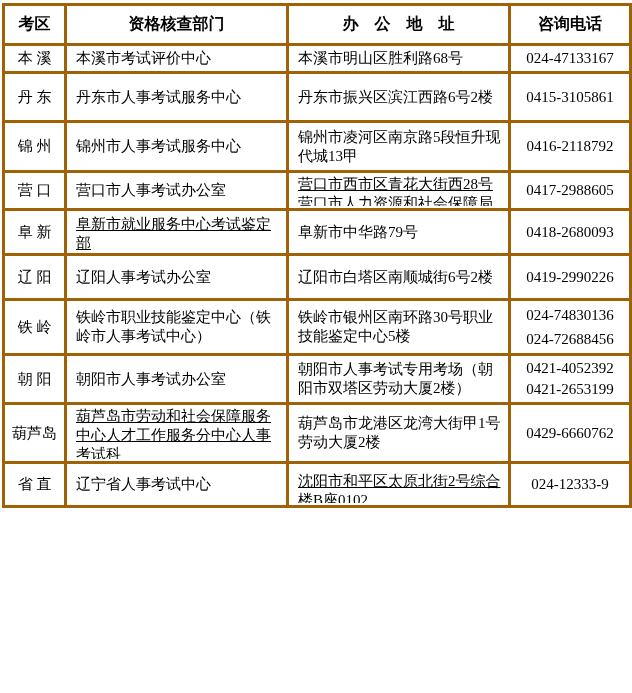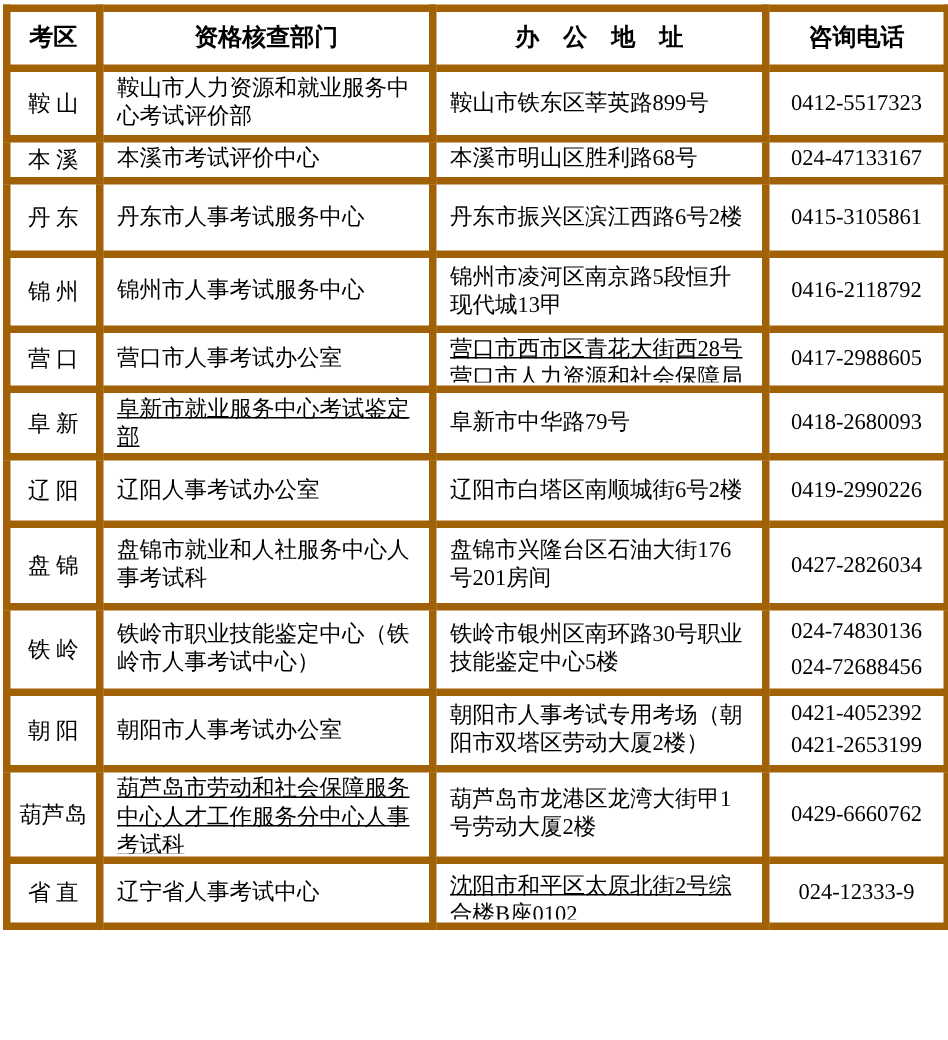--- a/index.html
+++ b/index.html
@@ -20,21 +20,21 @@
     width: 627px;
     border-collapse: collapse;
     table-layout: fixed;
     border: 2px solid #000000;
   }
   col.c-region { width: 62px; }
   col.c-dept   { width: 222px; }
   col.c-addr   { width: 222px; }
   col.c-phone  { width: 121px; }
   th, td {
-    border: 5px solid #a16207;
+    border: 3px solid #a16207;
     font-size: 15px;
     vertical-align: middle;
     overflow: hidden;
   }
   th {
     font-size: 16px;
     font-weight: bold;
     text-align: center;
     padding: 2px;
   }
@@ -71,32 +71,20 @@
     </colgroup>
     <thead>
       <tr style="height:40px;">
         <th>考区</th>
         <th>资格核查部门</th>
         <th>办　公　地　址</th>
         <th>咨询电话</th>
       </tr>
     </thead>
     <tbody>
-      <tr style="height:44px;">
-        <td class="region">鞍 山</td>
-        <td class="dept">
-            <div class="wrap">鞍山市人力资源和就业服务中心考试评价部</div>
-          </td>
-        <td class="addr">
-            <div class="wrap">鞍山市铁东区莘英路899号</div>
-          </td>
-        <td class="phone">
-            <div>0412-5517323</div>
-          </td>
-      </tr>
       <tr style="height:28px;">
         <td class="region">本 溪</td>
         <td class="dept">
             <div class="wrap">本溪市考试评价中心</div>
           </td>
         <td class="addr">
             <div class="wrap">本溪市明山区胜利路68号</div>
           </td>
         <td class="phone">
             <div>024-47133167</div>
@@ -153,32 +141,20 @@
       <tr style="height:45px;">
         <td class="region">辽 阳</td>
         <td class="dept">
             <div class="wrap">辽阳人事考试办公室</div>
           </td>
         <td class="addr">
             <div class="wrap">辽阳市白塔区南顺城街6号2楼</div>
           </td>
         <td class="phone">
             <div>0419-2990226</div>
-          </td>
-      </tr>
-      <tr style="height:55px;">
-        <td class="region">盘 锦</td>
-        <td class="dept">
-            <div class="wrap">盘锦市就业和人社服务中心人事考试科</div>
-          </td>
-        <td class="addr">
-            <div class="wrap">盘锦市兴隆台区石油大街176号201房间</div>
-          </td>
-        <td class="phone">
-            <div>0427-2826034</div>
           </td>
       </tr>
       <tr style="height:55px;">
         <td class="region">铁 岭</td>
         <td class="dept">
             <div class="wrap">铁岭市职业技能鉴定中心（铁岭市人事考试中心）</div>
           </td>
         <td class="addr">
             <div class="wrap">铁岭市银州区南环路30号职业技能鉴定中心5楼</div>
           </td>

